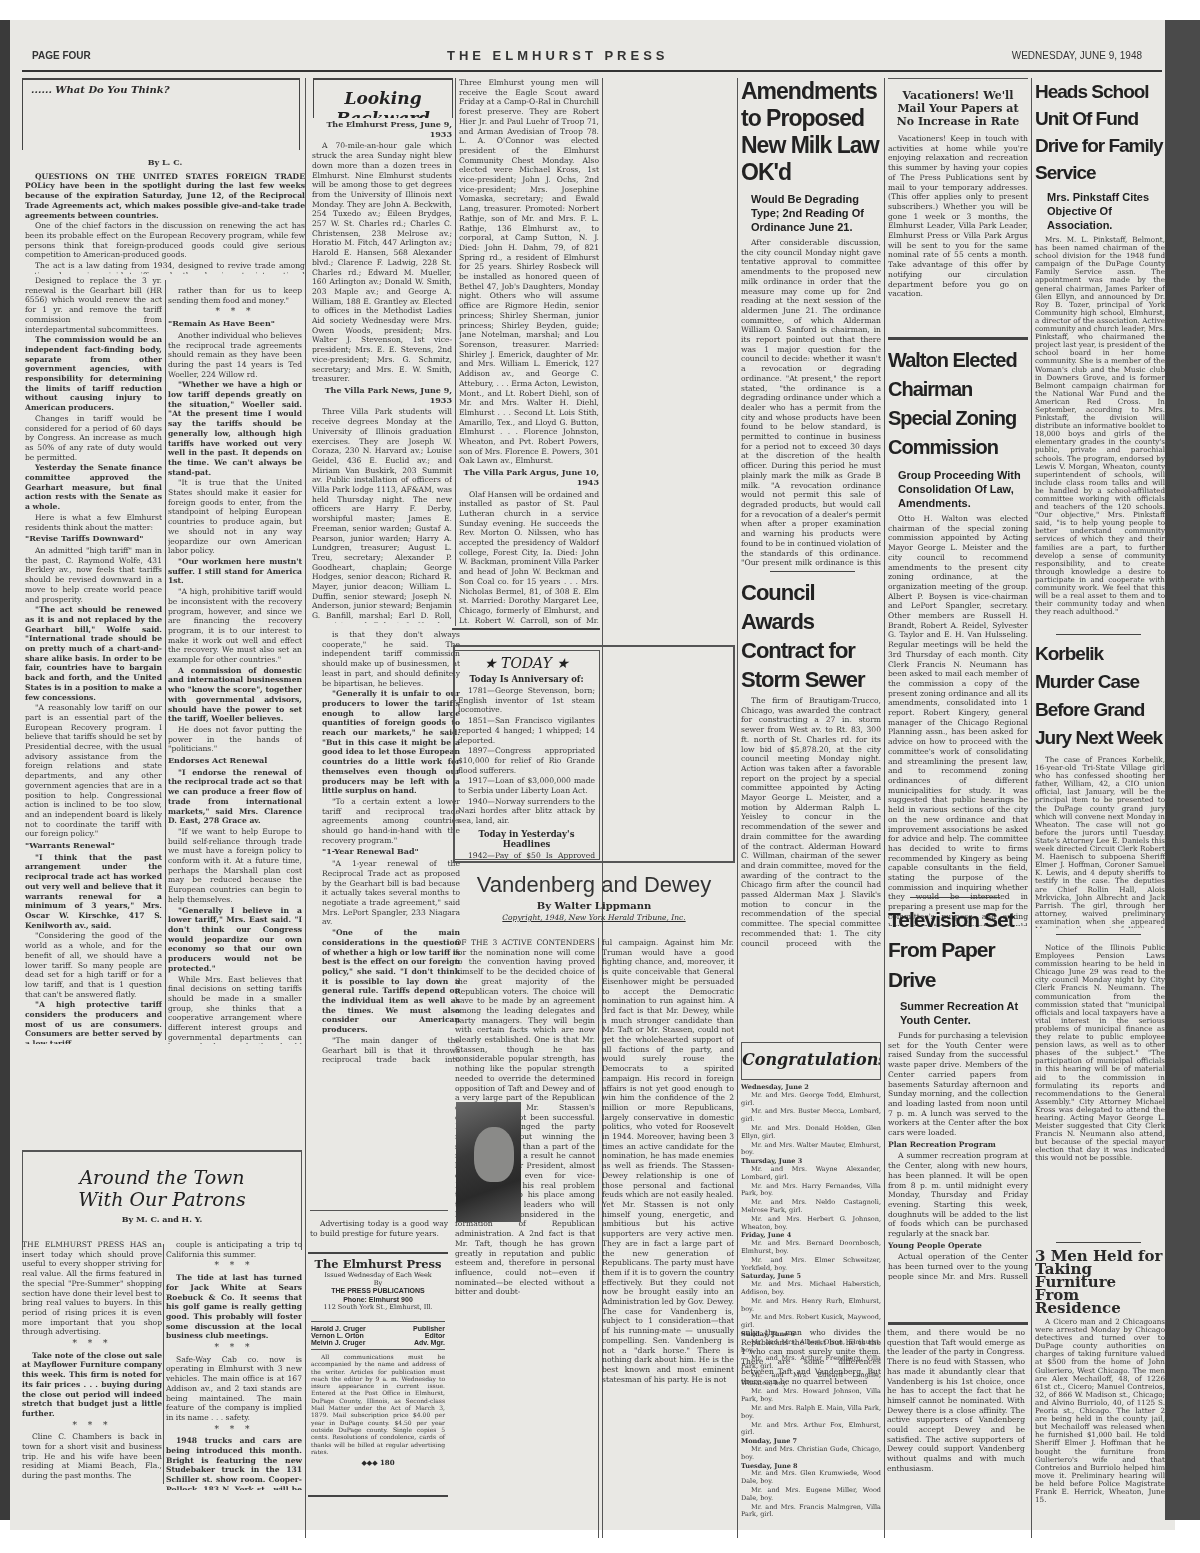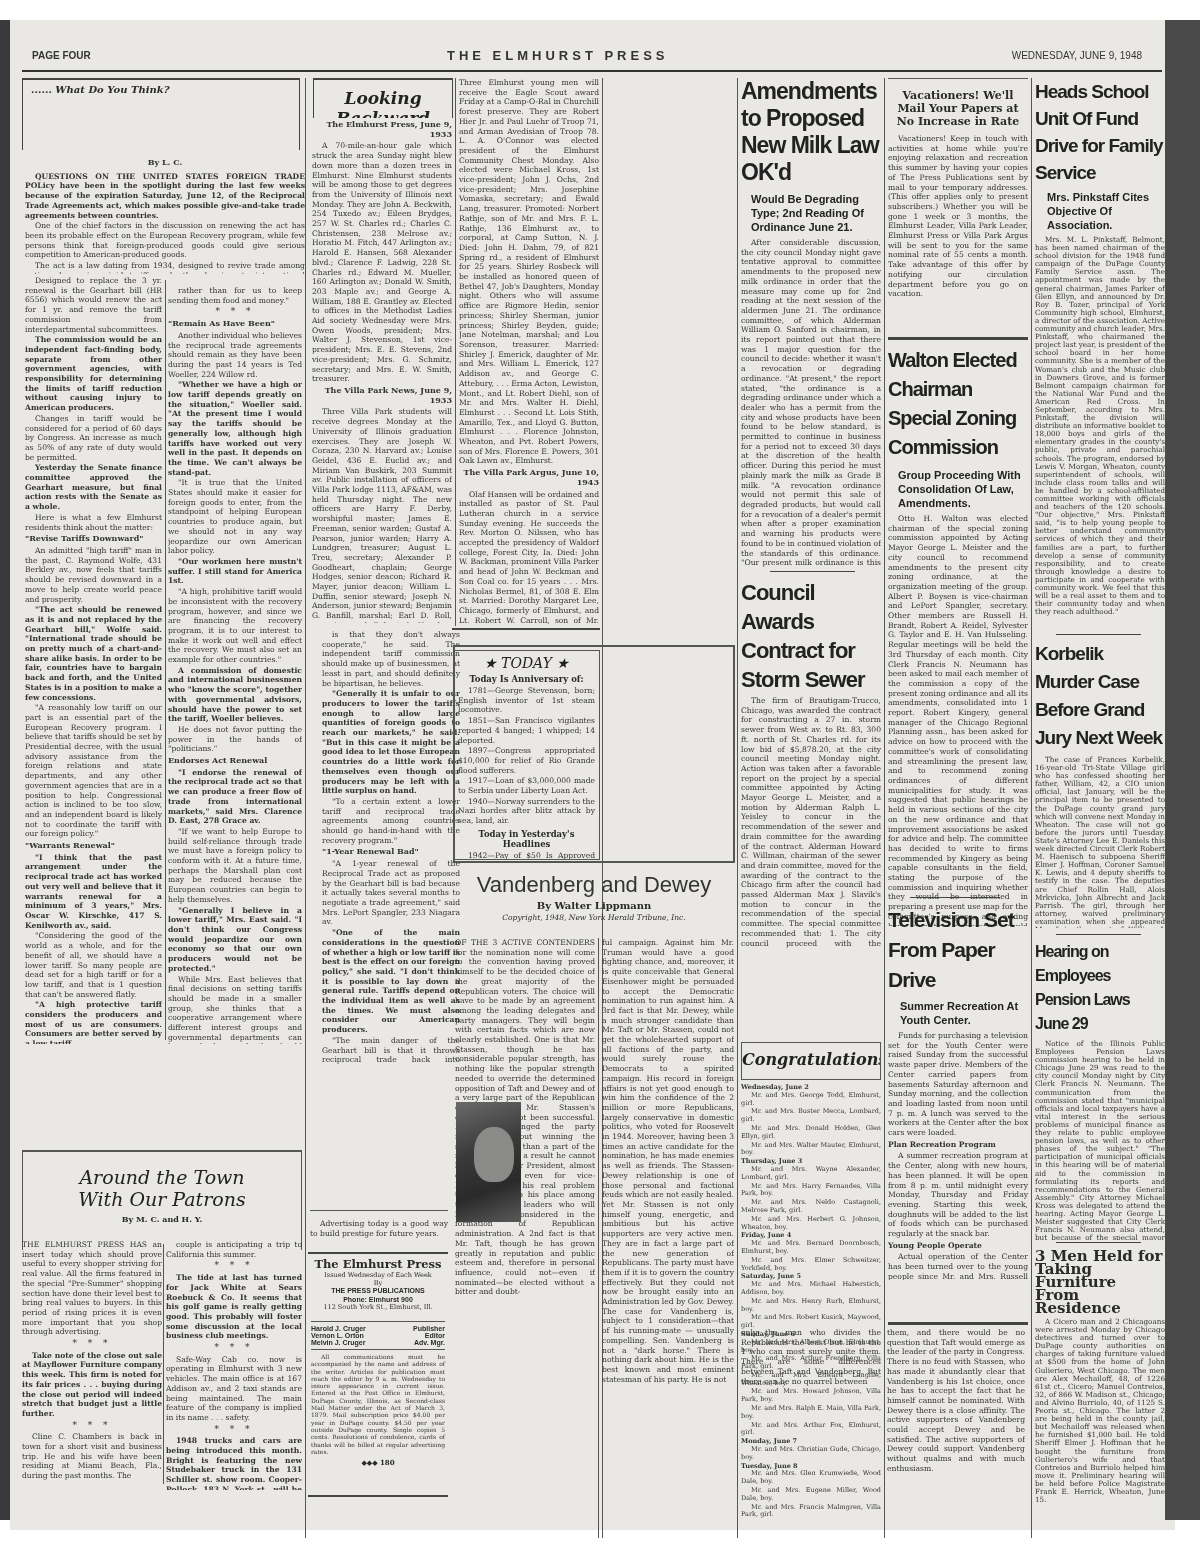--- a/index.html
+++ b/index.html
@@ -145,21 +145,21 @@
   </div>
 
 </div>
 
 <div class="col boxed" style="left:453px; top:645px; width:282px; height:218px; border-width:2px; background:transparent;"></div>
 <div class="col body" style="left:605px; top:660px; width:125px; height:195px;"></div>
 
 <div class="col" style="left:453px; top:870px; width:282px; height:70px;">
   <div class="center" style="font-family:'Liberation Sans', sans-serif; font-size:22px; margin-top:2px; color:#333;">Vandenberg and Dewey</div>
   <div class="center" style="font-weight:bold; font-size:10px; margin-top:2px;">By Walter Lippmann</div>
-  <div class="center" style="font-style:italic; font-size:7.5px; margin-top:2px;">Copyright, 1948, New York Herald Tribune, Inc.</div>
+  <div class="center" style="font-style:italic; font-size:7.5px; margin-top:2px;text-decoration:underline;">Copyright, 1948, New York Herald Tribune, Inc.</div>
 </div>
 <div class="col body" style="left:455px; top:938px; width:140px; height:600px;">
   <p style="text-indent:0;">OF THE 3 ACTIVE CONTENDERS for the nomination none will come to the convention having proved himself to be the decided choice of the great majority of the Republican voters. The choice will have to be made by an agreement among the leading delegates and party managers. They will begin with certain facts which are now clearly established. One is that Mr. Stassen, though he has considerable popular strength, has nothing like the popular strength needed to override the determined opposition of Taft and Dewey and of a very large part of the Republican organization. Mr. Stassen's campaign has not been successful. He has estranged the party managers without winning the support of more than a part of the rank and file. As a result he cannot be nominated for President, almost certainly not even for vice-President, and his real problem today is to keep his place among the Republican leaders who will have to be considered in the formation of Republican administration. A 2nd fact is that Mr. Taft, though he has grown greatly in reputation and public esteem and, therefore in personal influence, could not—even if nominated—be elected without a bitter and doubt-</p>
 </div>
 <div class="photo" style="left:456px; top:1102px; width:65px; height:120px;">
   <div class="photo-face"></div>
 </div>
 <div class="vrule" style="left:598px; top:938px; height:600px;"></div>
 <div class="col body" style="left:602px; top:938px; width:132px; height:600px;">
   <p style="text-indent:0;">ful campaign. Against him Mr. Truman would have a good fighting chance, and, moreover, it is quite conceivable that General Eisenhower might be persuaded to accept the Democratic nomination to run against him. A 3rd fact is that Mr. Dewey, while a much stronger candidate than Mr. Taft or Mr. Stassen, could not get the wholehearted support of all factions of the party, and would surely rouse the Democrats to a spirited campaign. His record in foreign affairs is not yet good enough to win him the confidence of the 2 million or more Republicans, largely conservative in domestic politics, who voted for Roosevelt in 1944. Moreover, having been 3 times an active candidate for the nomination, he has made enemies as well as friends. The Stassen-Dewey relationship is one of those personal and factional feuds which are not easily healed. Yet Mr. Stassen is not only himself young, energetic, and ambitious but his active supporters are very active men. They are in fact a large part of the new generation of Republicans. The party must have them if it is to govern the country effectively. But they could not now be brought easily into an Administration led by Gov. Dewey. The case for Vandenberg is, subject to 1 consideration—that of his running-mate — unusually compelling. Sen. Vandenberg is not a "dark horse." There is nothing dark about him. He is the best known and most eminent statesman of his party. He is not</p>
@@ -305,21 +305,20 @@
 
 <div class="col" style="left:1035px; top:640px; width:130px; height:288px;">
   <div class="cond-head" style="font-size:19px; line-height:28px; letter-spacing:-1px;">Korbelik Murder Case Before Grand Jury Next Week</div>
   <div class="body" style="font-size:7.2px; line-height:8.1px; margin-top:4px;">
       <p>The case of Frances Korbelik, 16-year-old Tri-State Village girl who has confessed shooting her father, William, 42, a CIO union official, last January, will be the principal item to be presented to the DuPage county grand jury which will convene next Monday in Wheaton. The case will not go before the jurors until Tuesday. State's Attorney Lee E. Daniels this week directed Circuit Clerk Robert M. Haenisch to subpoena Sheriff Elmer J. Hoffman, Coroner Samuel K. Lewis, and 4 deputy sheriffs to testify in the case. The deputies are Chief Rollin Hall, Alois Mrkvicka, John Albrecht and Jack Parrish. The girl, through her attorney, waived preliminary examination when she appeared May 5 in the court of William J. Johnson, Wheaton justice of peace.</p>
     </div>
 </div>
 <div class="hrule" style="left:1056px; top:934px; width:85px; height:1px;"></div>
 
 <div class="col" style="left:1035px; top:940px; width:130px; height:300px;">
-  <div class="cond-head" style="font-size:16px; line-height:24px; letter-spacing:-1px;">Hearing on Employees Pension Laws June 29</div>
   <div class="body" style="font-size:7.2px; line-height:8.1px; margin-top:4px;">
       <p>Notice of the Illinois Public Employees Pension Laws commission hearing to be held in Chicago June 29 was read to the city council Monday night by City Clerk Francis N. Neumann. The communication from the commission stated that "municipal officials and local taxpayers have a vital interest in the serious problems of municipal finance as they relate to public employee pension laws, as well as to other phases of the subject." "The participation of municipal officials in this hearing will be of material aid to the commission in formulating its reports and recommendations to the General Assembly." City Attorney Michael Kross was delegated to attend the hearing. Acting Mayor George L. Meister suggested that City Clerk Francis N. Neumann also attend, but because of the special mayor election that day it was indicated this would not be possible.</p>
     </div>
 </div>
 <div class="hrule" style="left:1056px; top:1242px; width:85px; height:1px;"></div>
 
 <div class="col" style="left:1035px; top:1250px; width:130px; height:280px;">
   <div style="font-weight:bold; font-size:15px; line-height:13px;">3 Men Held for Taking Furniture From Residence</div>
   <div class="body" style="font-size:7.2px; line-height:8.1px; margin-top:3px;">
       <p>A Cicero man and 2 Chicagoans were arrested Monday by Chicago detectives and turned over to DuPage county authorities on charges of taking furniture valued at $500 from the home of John Gulieriero, West Chicago. The men are Alex Mechailoff, 48, of 1226 61st ct., Cicero; Manuel Contreios, 32, of 866 W. Madison st., Chicago; and Alvino Burriolo, 40, of 1125 S. Peoria st., Chicago. The latter 2 are being held in the county jail, but Mechailoff was released when he furnished $1,000 bail. He told Sheriff Elmer J. Hoffman that he bought the furniture from Gulieriero's wife and that Contreios and Burriolo helped him move it. Preliminary hearing will be held before Police Magistrate Frank E. Herrick, Wheaton, June 15.</p>

